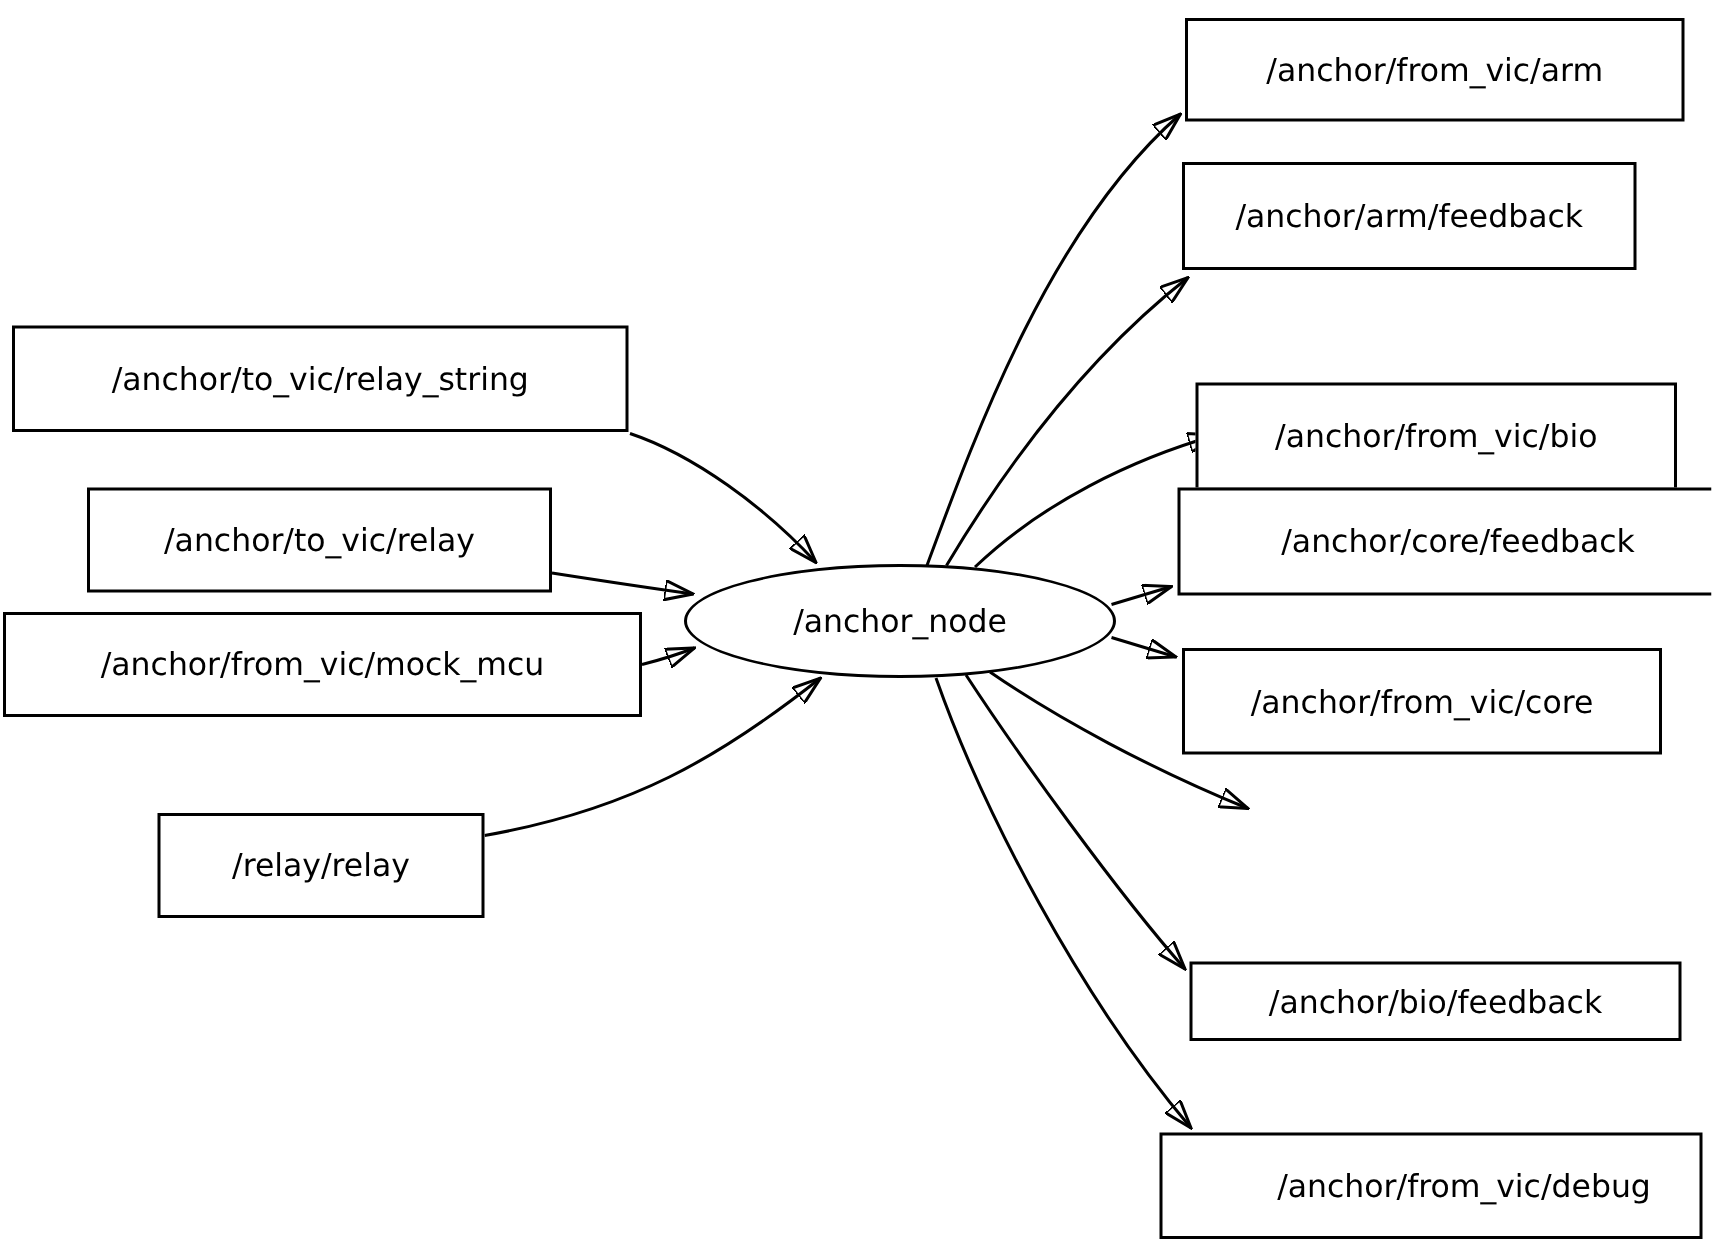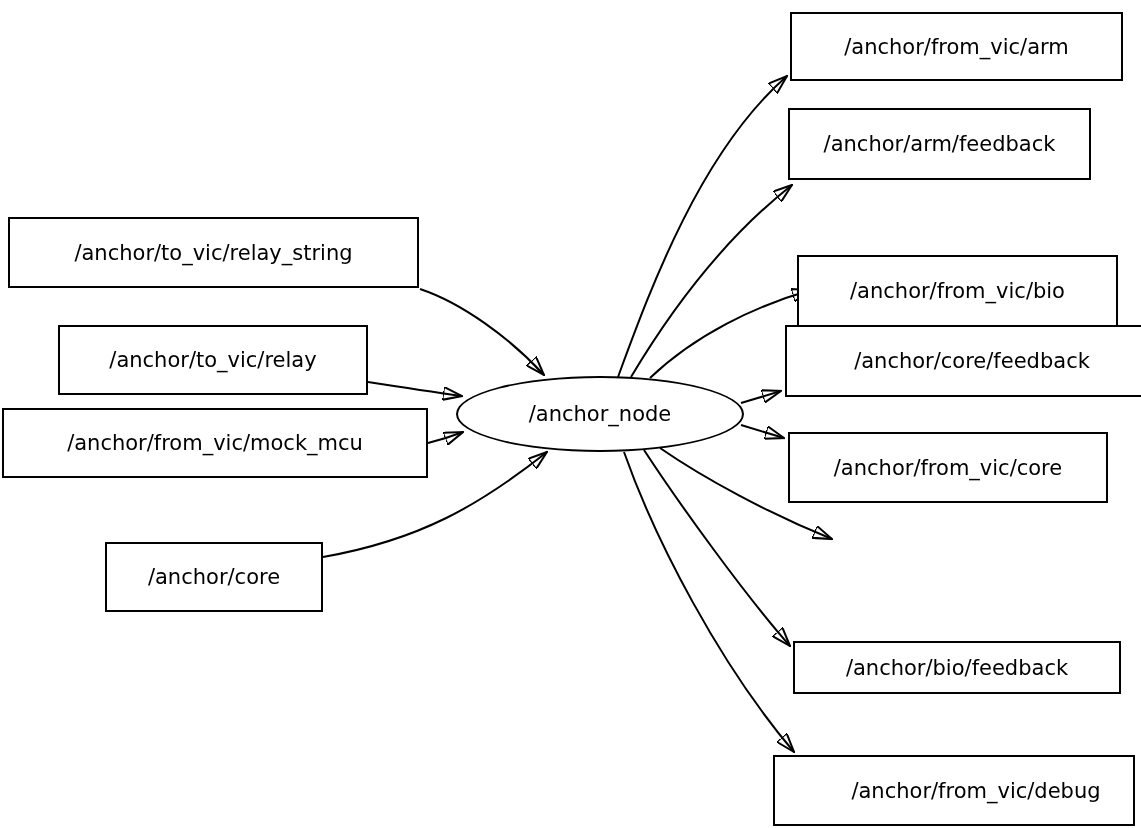--- a/index.html
+++ b/index.html
@@ -87,21 +87,21 @@
   <div class="node-box" style="left:58px; top:325px; width:310px; height:70px;">
     <span>/anchor/to_vic/relay</span>
   </div>
   <div class="node-box" style="left:8px; top:217px; width:411px; height:71px;">
     <span>/anchor/to_vic/relay_string</span>
   </div>
   <div class="node-box" style="left:2px; top:408px; width:426px; height:70px;">
     <span>/anchor/from_vic/mock_mcu</span>
   </div>
   <div class="node-box" style="left:105px; top:542px; width:218px; height:70px;">
-    <span>/anchor/core</span>
+    <span>/relay/relay</span>
   </div>
 
   <div class="node-box" style="left:790px; top:12px; width:333px; height:69px;">
     <span>/anchor/from_vic/arm</span>
   </div>
   <div class="node-box" style="left:788px; top:108px; width:303px; height:72px;">
     <span>/anchor/arm/feedback</span>
   </div>
   <div class="node-box" style="left:797px; top:215px; width:321px; height:72px;margin-top:40px;">
     <span>/anchor/from_vic/bio</span>

